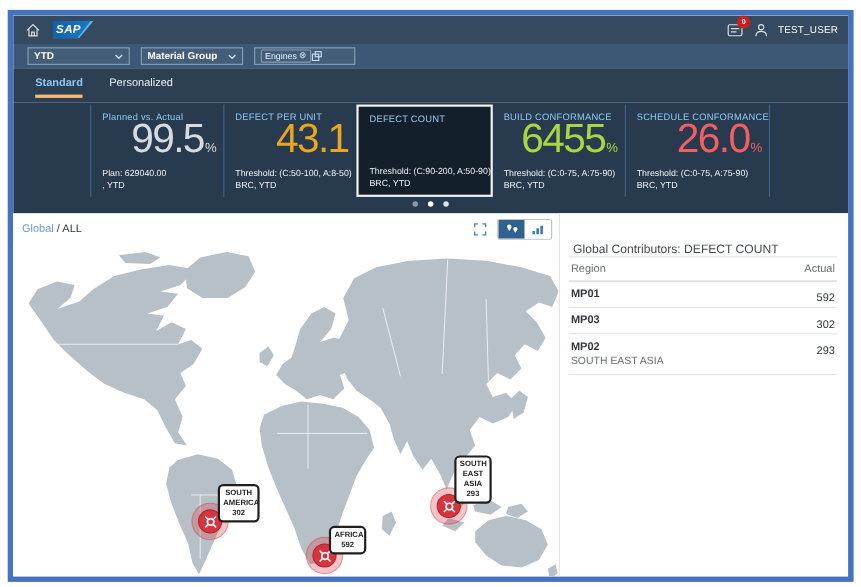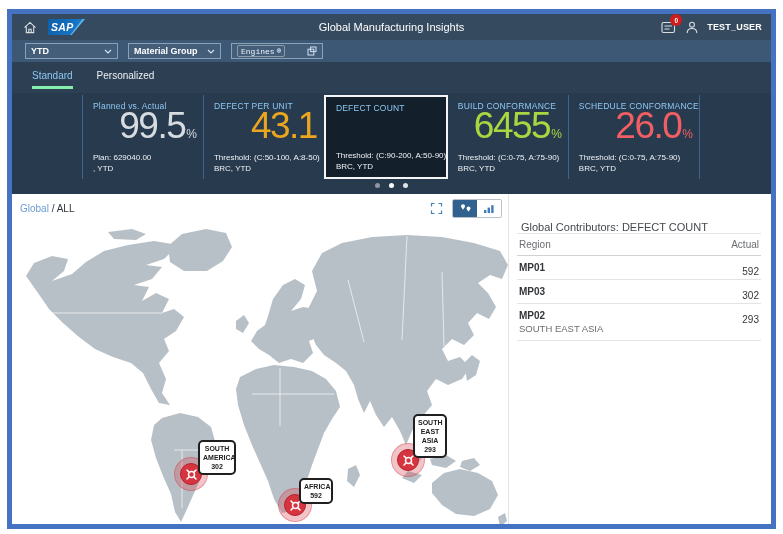--- a/index.html
+++ b/index.html
@@ -14,37 +14,37 @@
   .home-btn{display:flex;align-items:center;justify-content:center;width:18px;height:18px;z-index:2;}
   .sap-logo{position:relative;width:37px;height:16px;margin-left:9px;z-index:2;}
   .sap-logo .hl{position:absolute;inset:0;background:#58b7e9;clip-path:polygon(0 0,100% 0,64% 100%,0 100%);}
   .sap-logo .main{position:absolute;inset:0;background:linear-gradient(115deg,#0d5ea8,#1b7fd0);
     clip-path:polygon(0 0,93% 0,60% 100%,0 100%);display:flex;align-items:center;}
   .sap-logo .main span{color:#fff;font-weight:bold;font-style:italic;font-size:10.5px;padding-left:3px;letter-spacing:.3px;}
   .topbar-right{margin-left:auto;display:flex;align-items:center;gap:9px;z-index:2;}
   .notif{position:relative;width:16px;height:14px;display:flex;align-items:flex-end;}
   .badge{position:absolute;top:-6px;right:-5px;width:12px;height:12px;border-radius:50%;
     background:#cf1c1c;color:#fff;font-size:6.5px;font-weight:bold;display:flex;align-items:center;justify-content:center;}
-  .username{color:#fff;font-size:9px;font-weight:bold;letter-spacing:.2px;}
+  .username{color:#fff;font-size:9px;font-weight:normal;letter-spacing:.2px;}
 
   
   .filterbar{height:22px;background:#3d5875;display:flex;align-items:center;gap:10px;padding-left:13px;}
   .ffield{height:16px;border:1px solid #87a1ba;display:flex;align-items:center;
     color:#fff;font-size:9px;font-weight:bold;padding:0 5px;background:rgba(255,255,255,0.04);}
   .fselect{width:93px;justify-content:space-between;}
-  .tokenfield{width:92px;justify-content:space-between;font-weight:normal;font-family:Liberation Mono, monospace;}
+  .tokenfield{width:92px;font-weight:normal;}
   .token{display:flex;align-items:center;gap:2px;border:1px solid rgba(255,255,255,.38);
     border-radius:2px;padding:0 3px;height:12px;font-size:8px;color:#eaf2fa;}
   .token .x{font-size:8px;line-height:8px;color:#cfe2f4;}
 
   
   .tabbar{height:31px;background:#2c3f53;display:flex;align-items:flex-start;gap:24px;padding-left:20px;}
   .tab{margin-top:8px;font-size:10px;color:#eef1f4;padding-bottom:5px;cursor:default;}
   .tab.active{color:#8ec8f2;border-bottom:3px solid #5априж;}
-  .tab.active{border-bottom:3px solid #86efac;}
+  .tab.active{border-bottom:3px solid #fdba74;font-weight:bold;}
 
   
   .tiles{height:101px;background:#283a4e;position:relative;}
   .tile-row{position:absolute;left:70px;top:2px;width:618px;height:84px;display:flex;}
   .tile{flex:1;position:relative;border-left:1px solid rgba(86,143,201,.5);}
   .tile:last-child{border-right:1px solid rgba(86,143,201,.5);}
   .tile.selected{background:#141f2c;border:2px solid #f3f5f7;z-index:2;}
   .tile.selected + .tile{border-left:none;}
   .tlabel{margin:6px 0 0 10px;font-size:8.5px;color:#8ec8f2;letter-spacing:.2px;white-space:nowrap;}
   .tvalue{position:absolute;top:12px;right:6px;display:flex;align-items:flex-end;}
@@ -105,21 +105,20 @@
       <svg width="14" height="13" viewBox="0 0 14 13">
         <path d="M1.5 6.6 L7 1.4 L12.5 6.6 M3.3 5.6 V11.6 H10.7 V5.6 M5.8 11.6 V8.2 H8.2 V11.6" stroke="#d9dee3" fill="none" stroke-width="1.1"></path>
       </svg>
     </div>
     <div class="sap-logo">
       <div class="hl"></div>
       <div class="main">
           <span>SAP</span>
         </div>
     </div>
-    <div class="topbar-title">Global Manufacturing Insights</div>
     <div class="topbar-right">
       <div class="notif">
         <svg width="15" height="13" viewBox="0 0 15 13">
           <rect x="1" y="1.5" width="12.5" height="10" rx="1.5" stroke="#d9dee3" fill="none" stroke-width="1.1"></rect>
           <path d="M3.5 5 H11 M3.5 8 H8.5" stroke="#d9dee3" fill="none" stroke-width="1.1"></path>
         </svg>
         <div class="badge">0</div>
       </div>
       <svg width="12" height="13" viewBox="0 0 12 13">
         <circle cx="6" cy="3.7" r="2.4" stroke="#d9dee3" fill="none" stroke-width="1.1"></circle>

